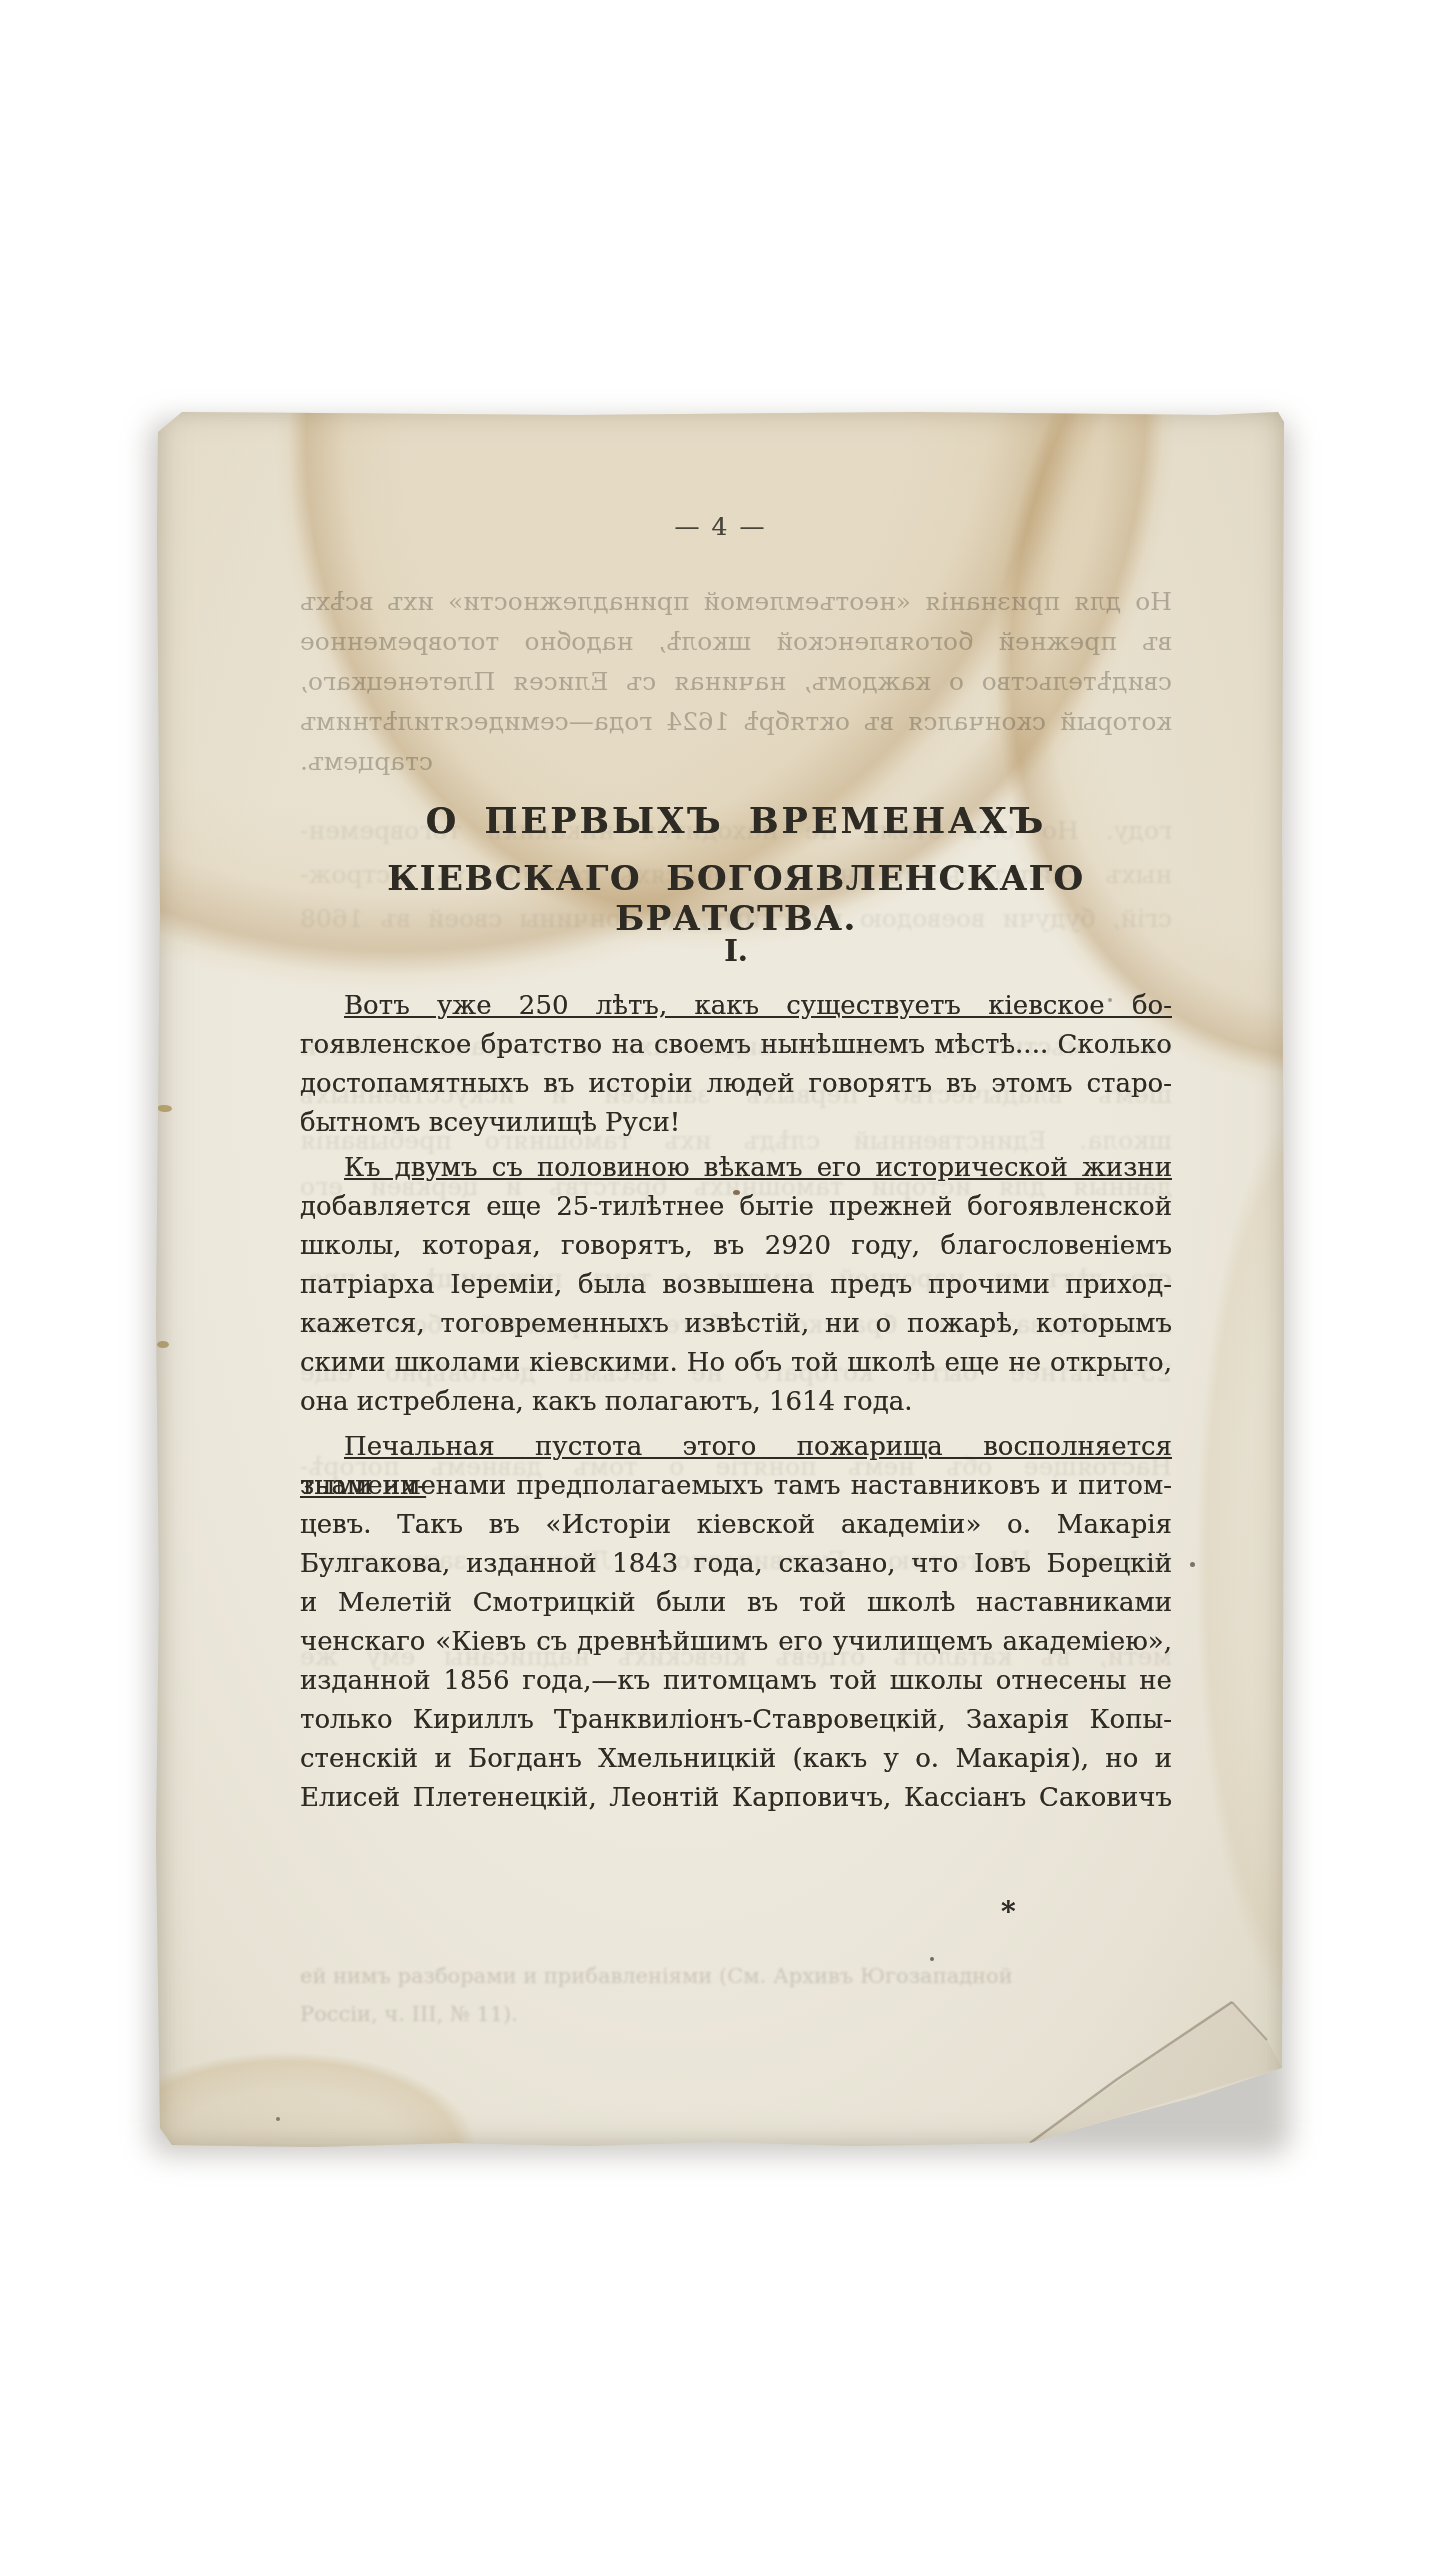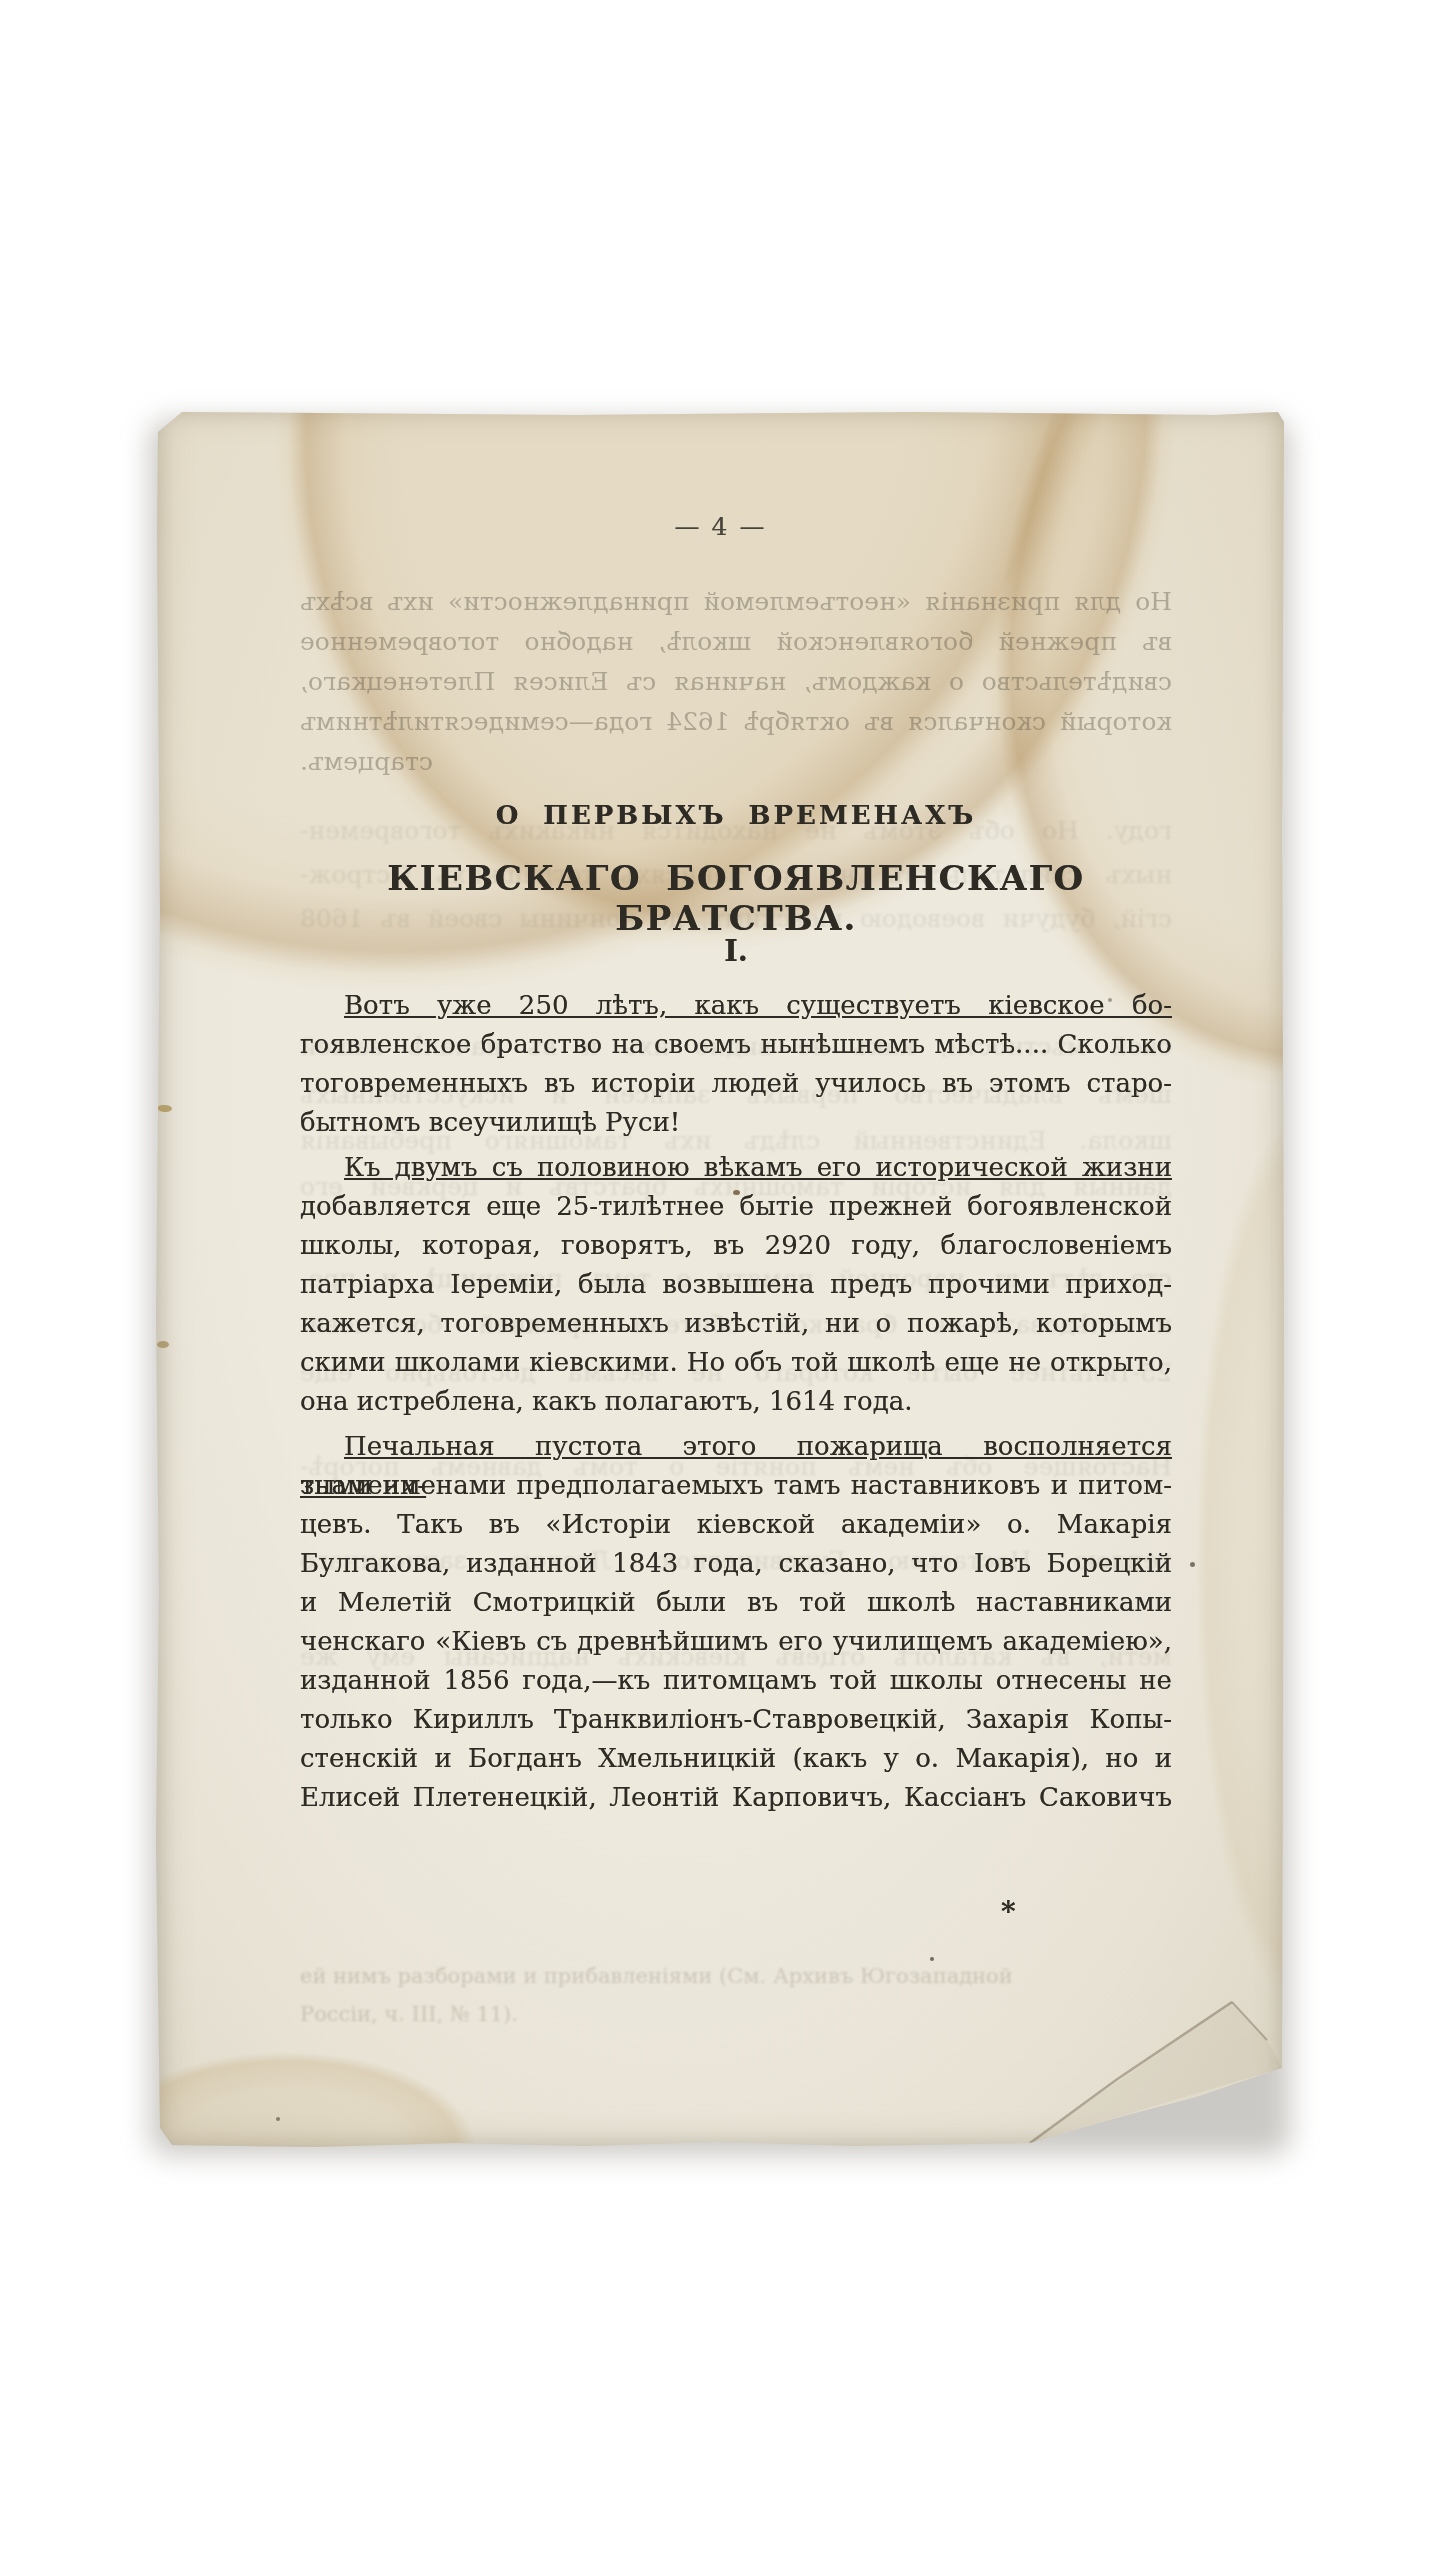--- a/index.html
+++ b/index.html
@@ -26,21 +26,21 @@
       rgba(205,178,128,.14) 72%, rgba(201,170,116,.20) 84%,
       rgba(176,140,86,.38) 93%, rgba(205,178,128,.10) 97%, rgba(0,0,0,0) 100%);}
   .stain-soft{background:radial-gradient(closest-side,
       rgba(198,170,118,.16) 60%, rgba(188,156,100,.26) 90%, rgba(0,0,0,0) 100%);}
   .speck{position:absolute;border-radius:50%;}
   
   .ink{color:#2e2b25;text-shadow:0 0 .6px rgba(46,43,37,.65);}
   .pagenum{position:absolute;left:0;top:100px;width:100%;text-align:center;
     font-size:25px;letter-spacing:2px;color:rgba(62,58,48,.78);}
   .title{position:absolute;left:110px;width:940px;text-align:center;font-weight:bold;}
-  .title1{top:388px;font-size:26px;letter-spacing:3px;word-spacing:10px;}
+  .title1{top:388px;font-size:35px;letter-spacing:3px;word-spacing:10px;}
   .title2{top:446px;font-size:34px;letter-spacing:1.5px;word-spacing:12px;}
   .numeral{position:absolute;left:110px;top:522px;width:940px;text-align:center;
     font-size:29px;font-weight:bold;}
   .textcol{position:absolute;left:144px;top:574px;width:872px;font-size:26px;}
   .para{margin:0 0 6px 0;}
   .tline{display:block;line-height:39px;height:39px;text-align:justify;text-align-last:justify;
     white-space:normal;overflow:visible;}
   .tline.first{text-indent:44px;text-decoration:underline;}
   .tline.lastfree{text-align-last:left;}
   .asterisk{position:absolute;left:845px;top:1483px;font-size:28px;font-weight:bold;}
@@ -111,21 +111,21 @@
 
     <div class="pagenum ink">— 4 —</div>
     <div class="title title1 ink">О ПЕРВЫХЪ ВРЕМЕНАХЪ</div>
     <div class="title title2 ink">КІЕВСКАГО БОГОЯВЛЕНСКАГО БРАТСТВА.</div>
     <div class="numeral ink">І.</div>
 
     <div class="textcol ink" id="paragraphs">
         <div class="para">
           <div class="tline first">Вотъ уже 250 лѣтъ, какъ существуетъ кіевское бо-</div>
           <div class="tline">гоявленское братство на своемъ нынѣшнемъ мѣстѣ.... Сколько</div>
-          <div class="tline">тоговременныхъ въ исторіи людей училось въ этомъ старо-</div>
+          <div class="tline">достопамятныхъ въ исторіи людей говорятъ въ этомъ старо-</div>
           <div class="tline lastfree">бытномъ всеучилищѣ Руси!</div>
         </div>
         <div class="para">
           <div class="tline first">Къ двумъ съ половиною вѣкамъ его исторической жизни</div>
           <div class="tline">добавляется еще 25-тилѣтнее бытіе прежней богоявленской</div>
           <div class="tline">школы, которая, говорятъ, въ 2920 году, благословеніемъ</div>
           <div class="tline">патріарха Іереміи, была возвышена предъ прочими приход-</div>
           <div class="tline">кажется, тоговременныхъ извѣстій, ни о пожарѣ, которымъ</div>
           <div class="tline">скими школами кіевскими. Но объ той школѣ еще не открыто,</div>
           <div class="tline lastfree">она истреблена, какъ полагаютъ, 1614 года.</div>

